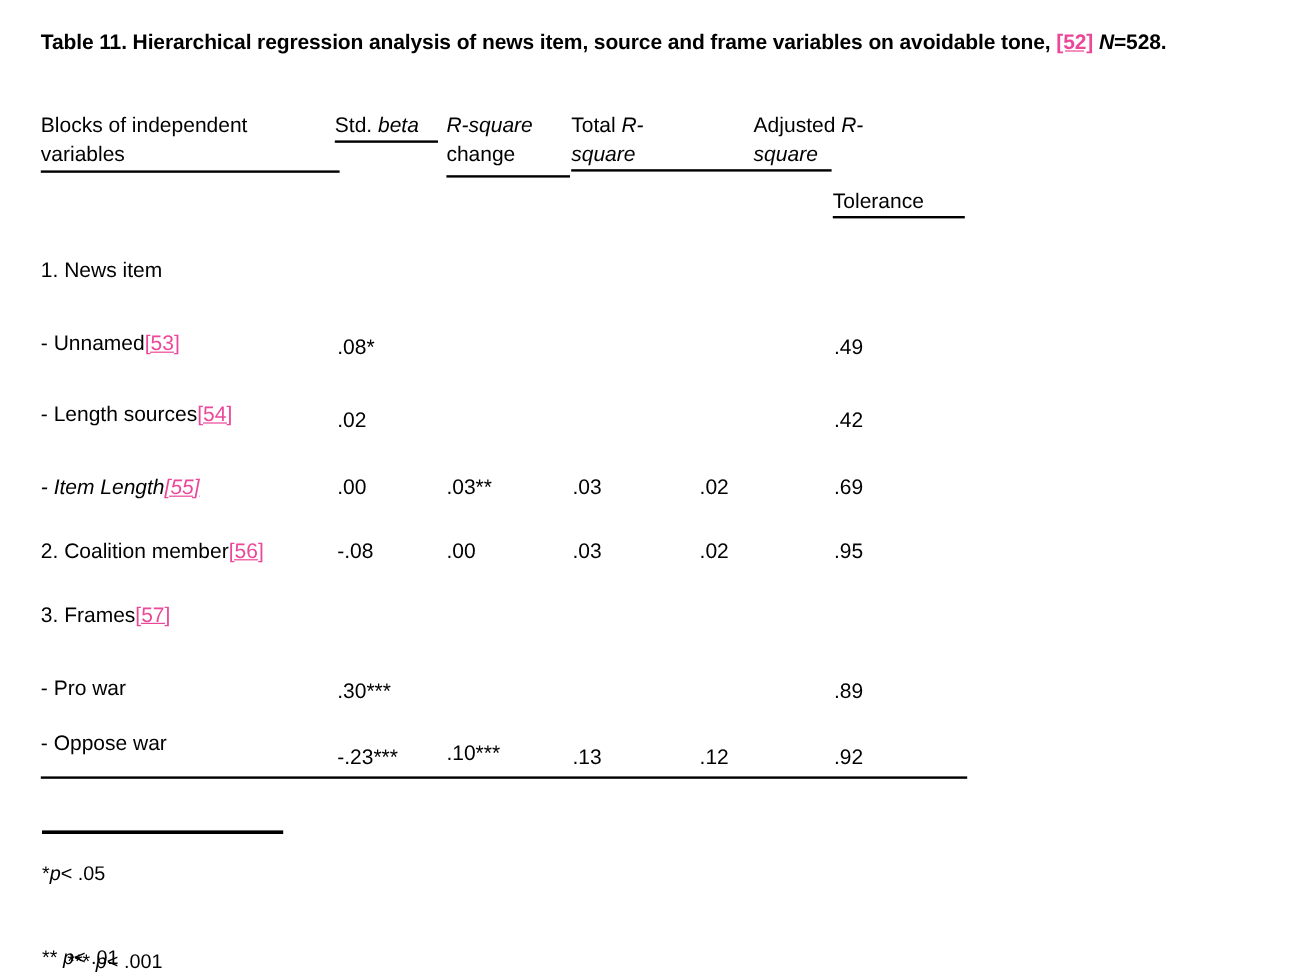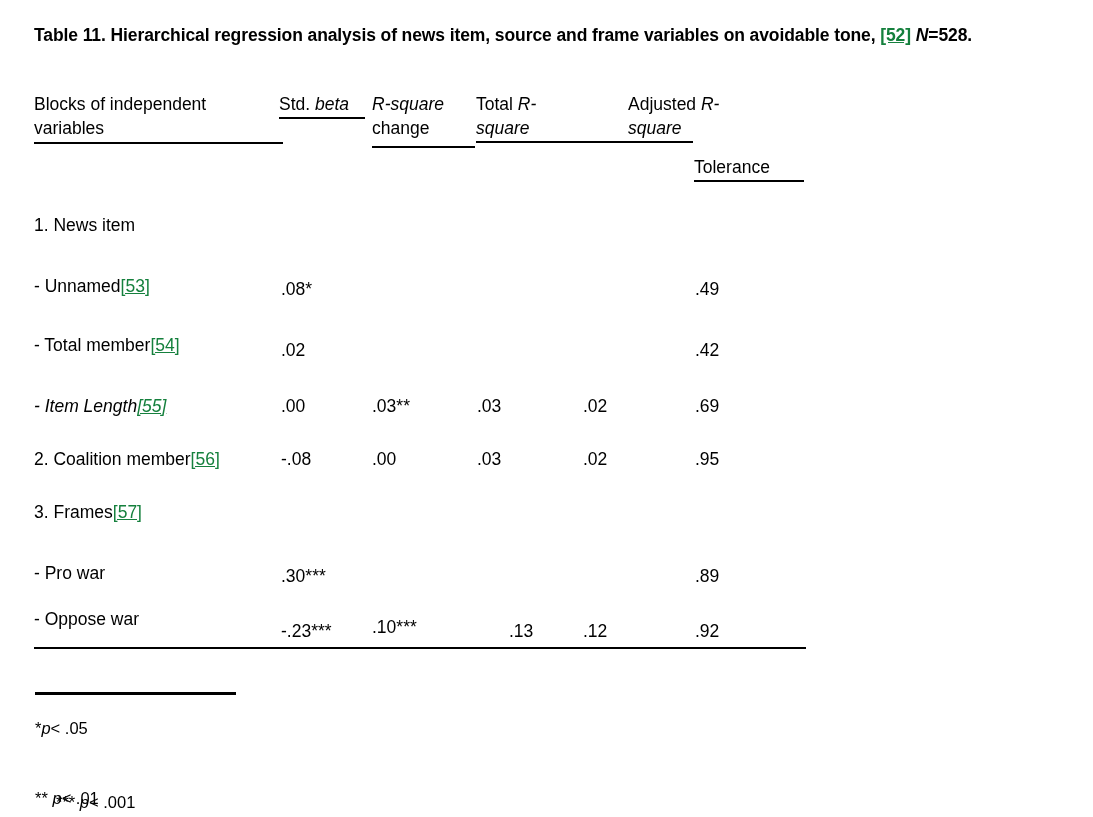--- a/index.html
+++ b/index.html
@@ -28,21 +28,21 @@
     left: 34px;
     top: 22px;
     width: 1040px;
     font-size: 17.5px;
     font-weight: bold;
     line-height: 27px;
     letter-spacing: -0.1px;
   }
   .title .ital { font-style: italic; }
   a.ref {
-    color: #15803d;
+    color: #ec4899;
     text-decoration: underline;
     cursor: pointer;
   }
 
   
   .hdr {
     position: absolute;
     font-size: 17.5px;
     line-height: 24px;
     white-space: pre;
@@ -120,21 +120,21 @@
   <div class="rule rule-stdbeta"></div>
   <div class="rule rule-rsqchg"></div>
   <div class="rule rule-rsqgroup"></div>
   <div class="rule rule-tol"></div>
 
   <div id="rows-container">
       <div class="cell label" style="top: 214px;"><span>1. News item</span></div>
       <div class="cell label" style="top: 275px;"><span>- Unnamed</span><a class="ref">[53]</a></div>
       <div class="cell c-beta" style="top: 278px;">.08*</div>
       <div class="cell c-tol" style="top: 278px;">.49</div>
-      <div class="cell label" style="top: 334px;"><span>- Total member</span><a class="ref">[54]</a></div>
+      <div class="cell label" style="top: 334px;"><span>- Length sources</span><a class="ref">[54]</a></div>
       <div class="cell c-beta" style="top: 339px;">.02</div>
       <div class="cell c-tol" style="top: 339px;">.42</div>
       <div class="cell label" style="top: 395px; font-style: italic;"><span>- Item Length</span><a class="ref">[55]</a></div>
       <div class="cell c-beta" style="top: 395px;">.00</div>
       <div class="cell c-rsqchg" style="top: 395px;">.03**</div>
       <div class="cell c-total" style="top: 395px;">.03</div>
       <div class="cell c-adj" style="top: 395px;">.02</div>
       <div class="cell c-tol" style="top: 395px;">.69</div>
       <div class="cell label" style="top: 448px;"><span>2. Coalition member</span><a class="ref">[56]</a></div>
       <div class="cell c-beta" style="top: 448px;">-.08</div>
@@ -142,21 +142,21 @@
       <div class="cell c-total" style="top: 448px;">.03</div>
       <div class="cell c-adj" style="top: 448px;">.02</div>
       <div class="cell c-tol" style="top: 448px;">.95</div>
       <div class="cell label" style="top: 501px;"><span>3. Frames</span><a class="ref">[57]</a></div>
       <div class="cell label" style="top: 562px;"><span>- Pro war</span></div>
       <div class="cell c-beta" style="top: 565px;">.30***</div>
       <div class="cell c-tol" style="top: 565px;">.89</div>
       <div class="cell label" style="top: 608px;"><span>- Oppose war</span></div>
       <div class="cell c-beta" style="top: 620px;">-.23***</div>
       <div class="cell c-rsqchg" style="top: 616px;">.10***</div>
-      <div class="cell c-total" style="top: 620px; margin-left: 32px;">.13</div>
+      <div class="cell c-total" style="top: 620px;">.13</div>
       <div class="cell c-adj" style="top: 620px;">.12</div>
       <div class="cell c-tol" style="top: 620px;">.92</div>
     </div>
 
   <div class="rule rule-bottom"></div>
   <div class="rule rule-footnote"></div>
 
   <div class="foot f1"><span>*</span><span class="ital">p</span><span>&lt; .05</span></div>
 
   <div class="foot f2"><span>** </span><span class="ital">p</span><span>&lt; .01</span></div>

